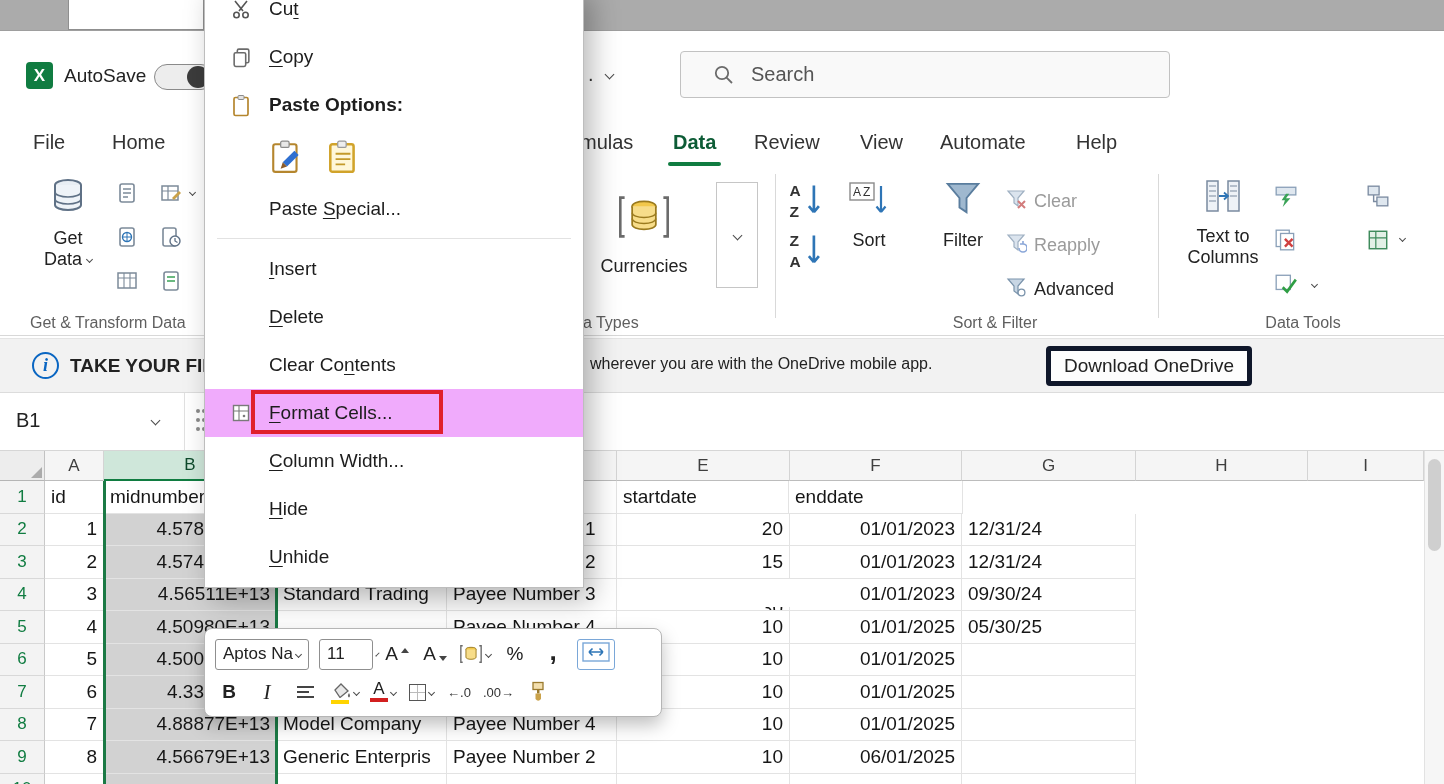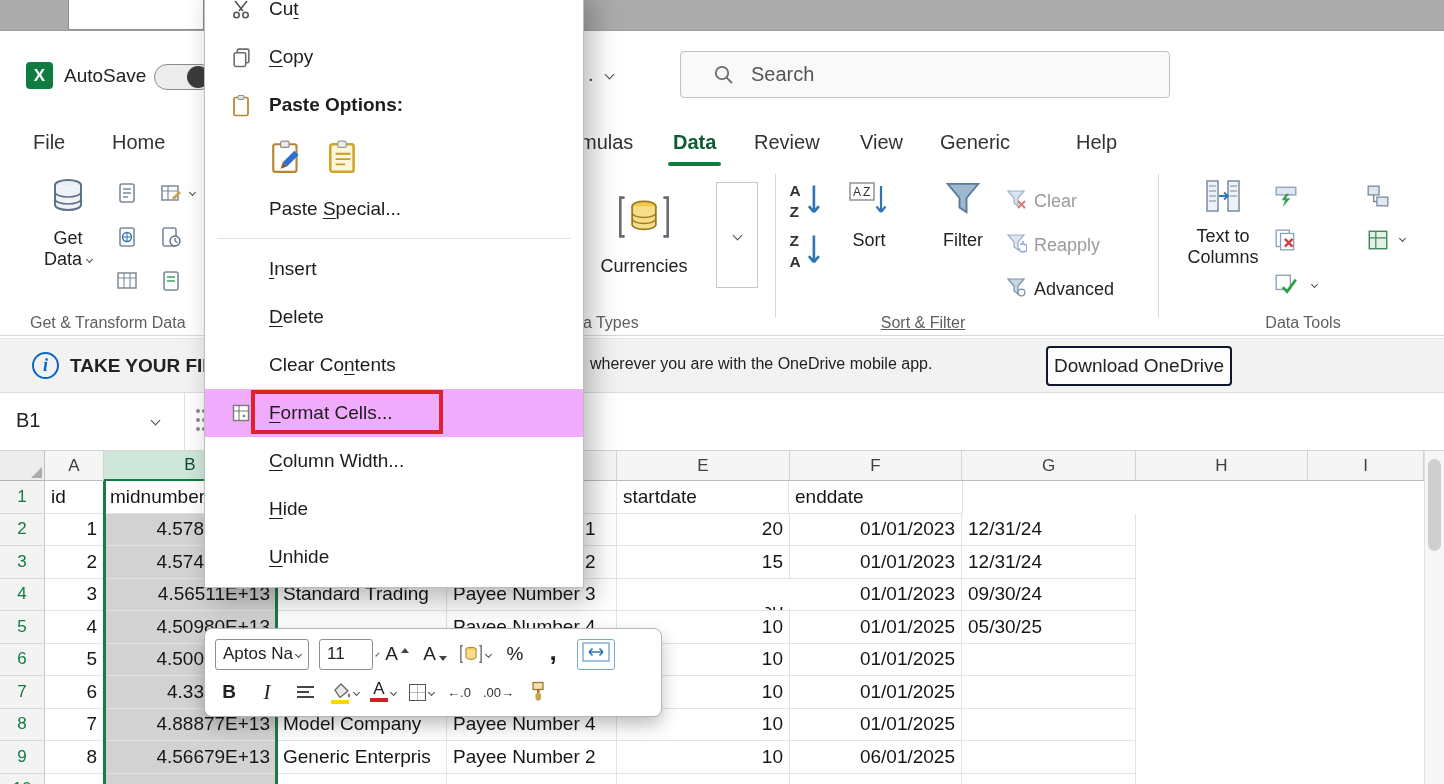--- a/index.html
+++ b/index.html
@@ -50,21 +50,21 @@
   .withchev { display:flex; align-items:center; gap:5px; }
 
   
   .infobar { position:absolute; left:0; top:307px; width:100%; height:55px; background:#f2f2f2;
              border-top:1px solid #e4e4e4; border-bottom:1px solid #dcdcdc; }
   .info-icon { position:absolute; left:32px; top:13px; width:27px; height:27px; border:2.4px solid #0a66c2; border-radius:50%;
                color:#0a66c2; font-size:18px; font-weight:700; font-style:italic; font-family:"Liberation Serif", serif;
                display:flex; align-items:center; justify-content:center; }
   .info-bold { position:absolute; left:70px; top:16px; font-weight:700; font-size:19px; color:#222; white-space:nowrap; }
   .info-msg { position:absolute; left:590px; top:16px; font-size:16px; color:#222; white-space:nowrap; }
-  .info-btn { position:absolute; left:1046px; top:7px; width:186px; height:40px; border:2px solid #0f172a; border-radius:4px;
+  .info-btn { position:absolute; left:1046px; top:7px; width:206px; height:40px; border:5px solid #0f172a; border-radius:4px;
               background:#fdfdfd; font-size:19px; color:#222; display:flex; align-items:center; justify-content:center; }
 
   
   .fbar { position:absolute; left:0; top:362px; width:100%; height:58px; background:#fff; border-bottom:1px solid #d6d6d6; }
   .namebox { position:absolute; left:0; top:0; width:185px; height:57px; border-right:1px solid #e0e0e0; }
   .namebox .val { position:absolute; left:16px; top:16px; font-size:20px; color:#222;text-align:center; }
   .namebox .chev { position:absolute; left:152px; top:24px; }
   .dragdots { position:absolute; left:196px; top:16px; width:4px; height:4px; background:#8a8a8a; border-radius:50%;
               box-shadow:0 9px 0 #8a8a8a, 0 18px 0 #8a8a8a, 6px 0 0 #8a8a8a, 6px 9px 0 #8a8a8a, 6px 18px 0 #8a8a8a; }
 
@@ -155,21 +155,21 @@
     <div class="tabs" id="tabs">
         <span class="tab" style="left: 33px;">File</span>
         <span class="tab" style="left: 112px;">Home</span>
         <span class="tab" style="left: 210px;">Insert</span>
         <span class="tab" style="left: 300px;">Draw</span>
         <span class="tab" style="left: 380px;">Page Layout</span>
         <span class="tab" style="left: 550px;">Formulas</span>
         <span class="tab active" style="left: 673px;">Data</span>
         <span class="tab" style="left: 754px;">Review</span>
         <span class="tab" style="left: 860px;">View</span>
-        <span class="tab" style="left: 940px;">Generic</span>
+        <span class="tab" style="left: 940px;">Automate</span>
         <span class="tab" style="left: 1076px;">Help</span>
       </div>
 
     <div class="ribbon">
 
       <div class="bigbtn" style="left:34px; top:10px; width:68px;">
         <span><svg width="40" height="40" viewBox="0 0 40 40">
               <ellipse cx="20" cy="9" rx="13" ry="5" fill="#e8eef4" stroke="#5f7186" stroke-width="2"></ellipse>
               <path d="M7 9 V29 C7 31.8 12.8 34 20 34 C27.2 34 33 31.8 33 29 V9" fill="#eef3f8" stroke="#5f7186" stroke-width="2"></path>
               <path d="M7 16 C7 18.8 12.8 21 20 21 C27.2 21 33 18.8 33 16" fill="none" stroke="#5f7186" stroke-width="1.6"></path>
@@ -264,21 +264,21 @@
             </svg></span>
         <span>Reapply</span>
       </span>
       <span class="sbtn" style="left:1005px; top:110px;">
         <span><svg width="22" height="22" viewBox="0 0 22 22">
               <path d="M3 3 H19 L13 10 V18 L9 15 V10 Z" fill="#c8d6e4" stroke="#7a93ab" stroke-width="1.2"></path>
               <circle cx="16.5" cy="16.5" r="3.4" fill="#fff" stroke="#7a93ab" stroke-width="1.3"></circle>
             </svg></span>
         <span>Advanced</span>
       </span>
-      <div class="grp-label" style="left:860px; width:126px; text-align:center;text-decoration:underline;">Sort &amp; Filter</div>
+      <div class="grp-label" style="left:932px; width:126px; text-align:center;">Sort &amp; Filter</div>
       <div class="rdivider" style="left:1158px;"></div>
 
       <div class="bigbtn" style="left:1186px; top:12px; width:74px;">
         <span><svg width="38" height="36" viewBox="0 0 38 36">
               <rect x="3" y="3" width="11" height="30" fill="#eef2f7" stroke="#7a8aa0" stroke-width="1.5"></rect>
               <path d="M5 8h7M5 13h7M5 18h7M5 23h7" stroke="#7a8aa0" stroke-width="1.1"></path>
               <rect x="24" y="3" width="11" height="30" fill="#eef2f7" stroke="#7a8aa0" stroke-width="1.5"></rect>
               <path d="M26 8h7M26 13h7M26 18h7" stroke="#7a8aa0" stroke-width="1.1"></path>
               <path d="M15 18 H23 M20 14.5 L24 18 L20 21.5" stroke="#2e75b6" stroke-width="1.8" fill="none"></path>
             </svg></span>

